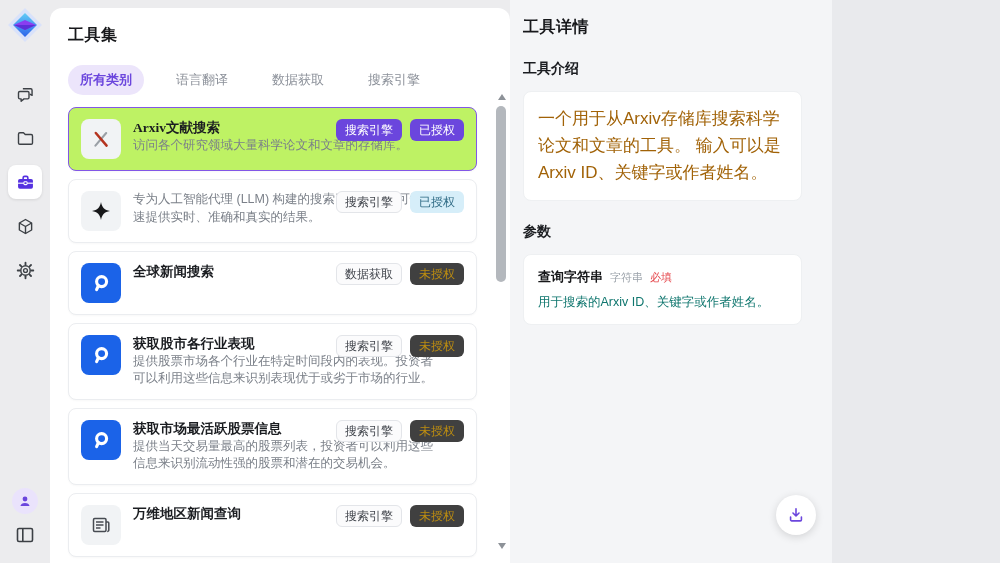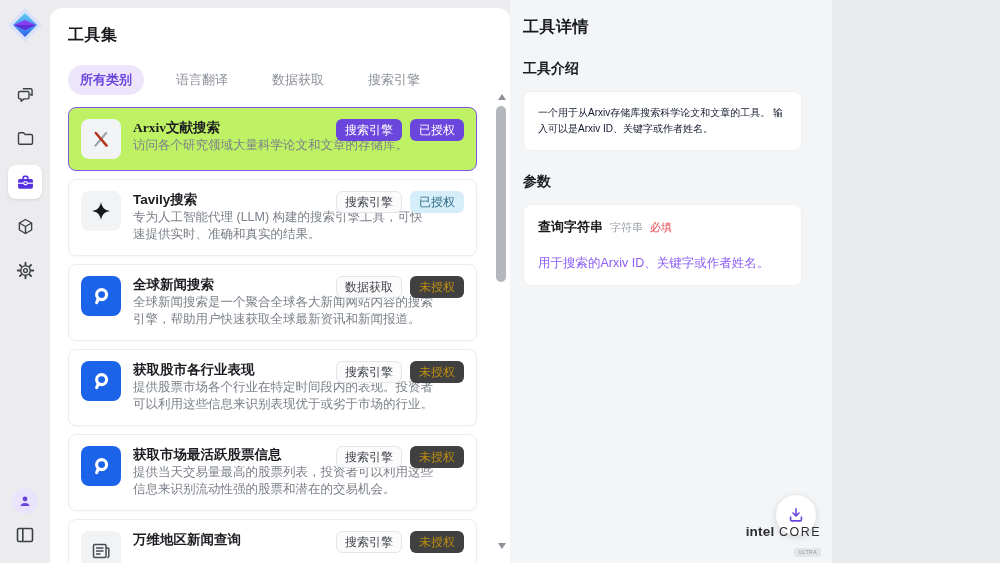--- a/index.html
+++ b/index.html
@@ -46,26 +46,26 @@
   .sb-up, .sb-down { position:absolute; left:50%; transform:translateX(-50%); width:0; height:0; border-left:4px solid transparent; border-right:4px solid transparent; cursor:pointer; }
   .sb-up { top:2px; border-bottom:6px solid #8d9298; }
   .sb-down { bottom:2px; border-top:6px solid #8d9298; }
   .sb-thumb { position:absolute; top:14px; left:0; width:10px; height:176px; border-radius:5px; background:#b4b8bd; cursor:pointer; }
 
   
   .detail-panel { position:absolute; left:510px; right:0; top:0; bottom:0; background:#f4f5f7; padding:17px 30px 0 13px; }
   .detail-title { font-size:16px; font-weight:700; color:#17181b; letter-spacing:.5px; }
   .section-h { margin-top:22px; font-size:14px; font-weight:700; color:#1b1d21; }
   .detail-card { margin-top:13px; background:#fff; border:1px solid #eef0f2; border-radius:8px; padding:13px 14px; }
-  .intro-text { font-size:10px; color:#0f172a; line-height:1.6; }
+  .intro-text { font-size:17px; color:#a16207; line-height:1.6; }
   .param-head { display:flex; align-items:baseline; gap:7px; }
   .param-name { font-size:13px; font-weight:700; color:#17181a; }
   .param-type { font-size:11px; color:#9aa1a9; }
   .param-req { font-size:11px; color:#e5484d; }
-  .param-desc { margin-top:19px; font-size:12.5px; color:#8b5cf6; }
+  .param-desc { margin-top:8px; font-size:12.5px; color:#0f766e; }
 
   
   .fab { position:absolute; right:16px; bottom:28px; width:40px; height:40px; border-radius:50%; background:#fff; box-shadow:0 2px 8px rgba(0,0,0,.14); display:flex; align-items:center; justify-content:center; cursor:pointer; }
   .fab svg { width:20px; height:20px; }
   .brand { position:absolute; right:11px; bottom:5px; text-align:right; color:#2b2d31; }
   .brand .w1 { font-size:13.5px; font-weight:700; letter-spacing:.2px; }
   .brand .w2 { font-size:12.5px; font-weight:400; letter-spacing:1.5px; }
   .brand-badge { display:inline-block; margin-top:1px; background:#e4e5e7; color:#8e9196; border-radius:2px; font-size:5px; line-height:1; padding:2px 4px; letter-spacing:.5px; text-transform:uppercase; }
 </style>
 </head>
@@ -178,39 +178,37 @@
         </div>
       </div>
 
       <div class="tool-card">
         <div class="tool-icon">
           <svg viewBox="0 0 24 24">
             <path d="M12 3c1 5.5 3.5 8 9 9-5.5 1-8 3.5-9 9-1-5.5-3.5-8-9-9 5.5-1 8-3.5 9-9z" fill="#17181a"></path>
           </svg>
         </div>
         <div class="tool-body">
-          <div class="tool-title">Tavily搜索</div>
           <div class="tool-desc">专为人工智能代理 (LLM) 构建的搜索引擎工具，可快速提供实时、准确和真实的结果。</div>
         </div>
         <div class="badges">
           <span class="badge plain">搜索引擎</span>
           <span class="badge ok">已授权</span>
         </div>
       </div>
 
       <div class="tool-card">
         <div class="tool-icon blue">
           <svg viewBox="0 0 24 24">
             <circle cx="12.6" cy="10.6" r="5" fill="none" stroke="#ffffff" stroke-width="3.1"></circle>
             <path d="M9.4 14.6 L7.6 18.6" stroke="#ffffff" stroke-width="3.1" stroke-linecap="round"></path>
           </svg>
         </div>
         <div class="tool-body">
           <div class="tool-title">全球新闻搜索</div>
-          <div class="tool-desc">全球新闻搜索是一个聚合全球各大新闻网站内容的搜索引擎，帮助用户快速获取全球最新资讯和新闻报道。</div>
         </div>
         <div class="badges">
           <span class="badge plain">数据获取</span>
           <span class="badge warn">未授权</span>
         </div>
       </div>
 
       <div class="tool-card">
         <div class="tool-icon blue">
           <svg viewBox="0 0 24 24">
@@ -291,20 +289,14 @@
       <div class="param-desc">用于搜索的Arxiv ID、关键字或作者姓名。</div>
     </div>
   </div>
 
   <div class="fab">
     <svg viewBox="0 0 24 24" fill="none" stroke="#6b46dd" stroke-width="1.9" stroke-linecap="round" stroke-linejoin="round">
       <path d="M12 4.5v8.2M8.4 9.6l3.6 3.6 3.6-3.6"></path>
       <path d="M5.5 14.5v3.2A1.3 1.3 0 0 0 6.8 19h10.4a1.3 1.3 0 0 0 1.3-1.3v-3.2"></path>
     </svg>
   </div>
-  <div class="brand">
-    <span class="w1">intel</span>
-    <span class="w2">CORE</span>
-    <br>
-    <span class="brand-badge">ultra</span>
-  </div>
 
 </div>
 
 </body></html>

